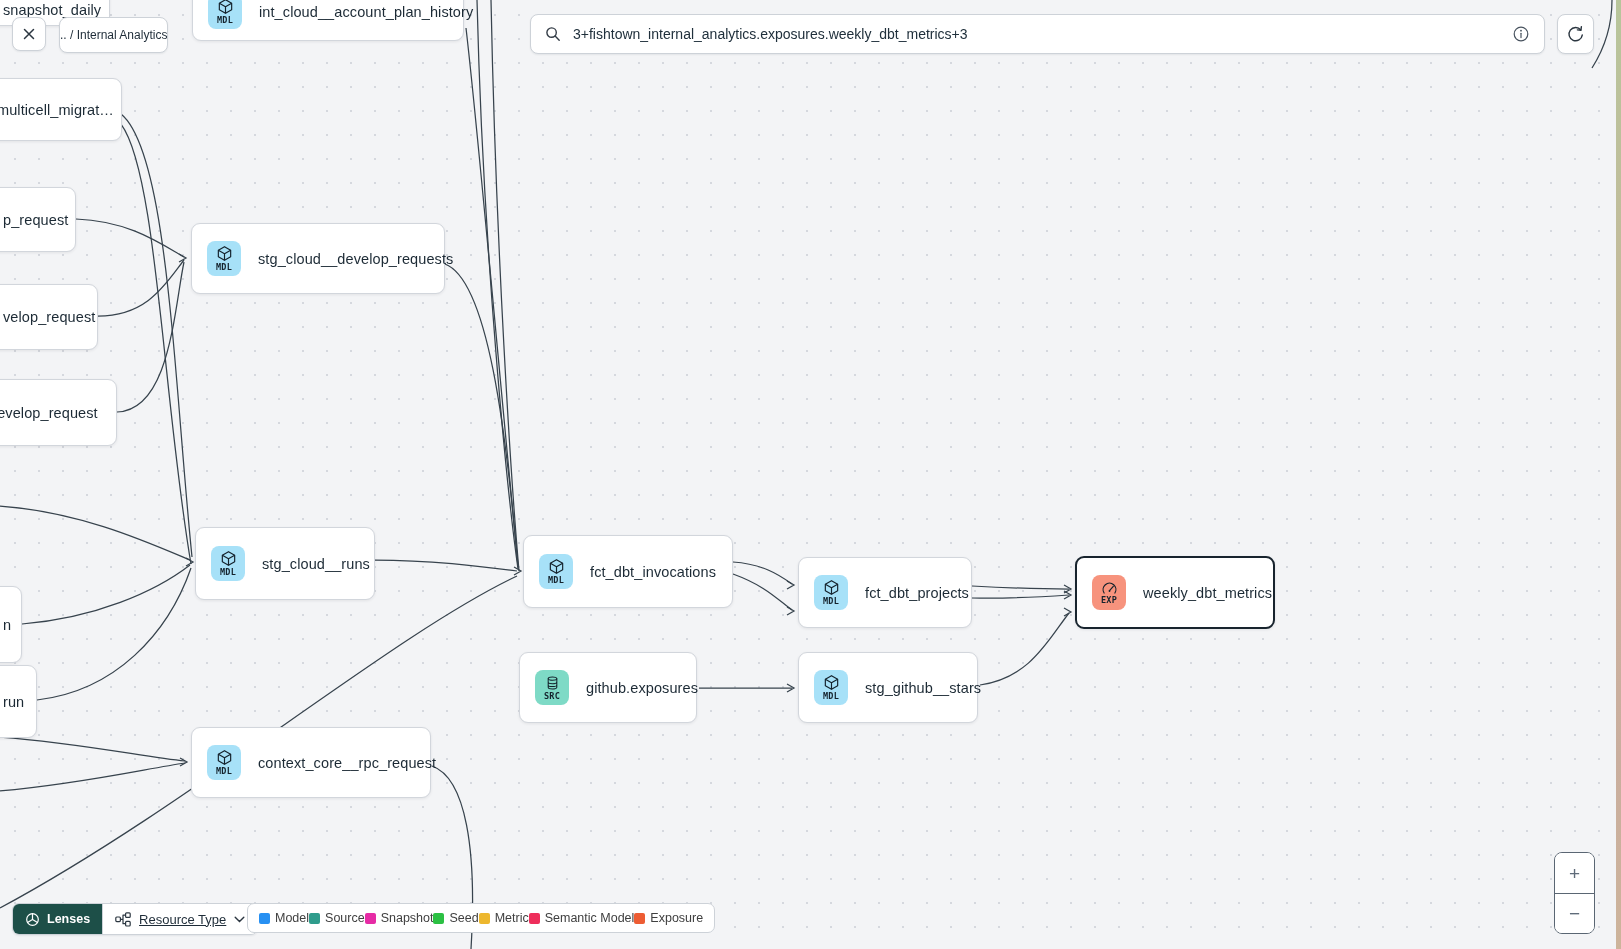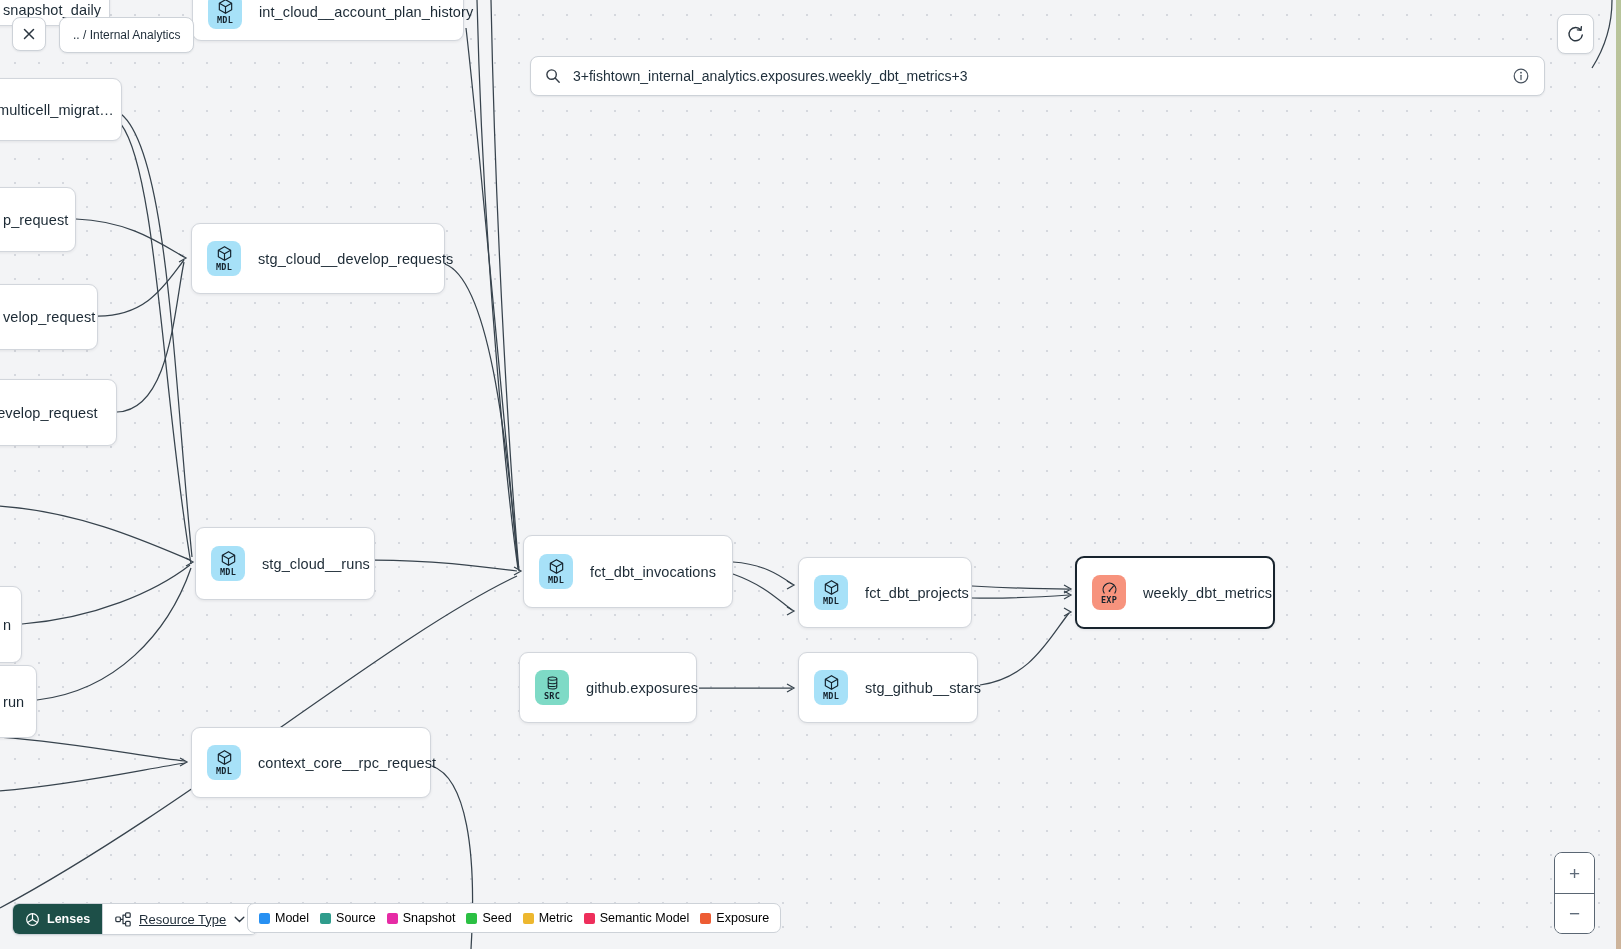--- a/index.html
+++ b/index.html
@@ -29,43 +29,43 @@
   .badge .blabel{font-family:"DejaVu Sans Mono",monospace;font-size:8.5px;font-weight:bold;
     color:#14222c;letter-spacing:.2px;line-height:1;margin-top:1px;}
 
   
   .ctl{position:absolute;background:#fff;border:1px solid #cdd2d8;border-radius:8px;
     box-shadow:0 1px 2px rgba(20,30,40,.07);display:flex;align-items:center;
     justify-content:center;cursor:pointer;padding:0;}
   .close-btn{left:12px;top:17px;width:34px;height:34px;}
   .breadcrumb{position:absolute;left:59px;top:17px;height:34px;background:#fff;
     border:1px solid #cdd2d8;border-radius:8px;display:flex;align-items:center;
-    padding:0 13px;font-size:12px;color:#1e2c38;box-shadow:0 1px 2px rgba(20,30,40,.07);cursor:pointer;}
+    padding:0 0;font-size:12px;color:#1e2c38;box-shadow:0 1px 2px rgba(20,30,40,.07);cursor:pointer;}
   .searchbar{position:absolute;left:530px;top:14px;width:1015px;height:40px;background:#fff;
     border:1px solid #cdd2d8;border-radius:8px;box-sizing:border-box;display:flex;
-    align-items:center;padding:0 14px;gap:10px;box-shadow:0 1px 2px rgba(20,30,40,.07);margin-top:42px;}
+    align-items:center;padding:0 14px;gap:10px;box-shadow:0 1px 2px rgba(20,30,40,.07);}
   .searchbar input{flex:1;border:none;outline:none;background:transparent;
     font-family:"Liberation Sans",sans-serif;font-size:14px;color:#20303c;}
   .refresh-btn{left:1557px;top:14px;width:37px;height:40px;}
 
   
   .lenses-bar{position:absolute;left:12px;top:903px;height:30px;display:flex;
     border-radius:7px;overflow:hidden;border:1px solid #cdd2d8;
     box-shadow:0 1px 2px rgba(20,30,40,.07);justify-content:center;}
   .lenses-btn{display:flex;align-items:center;gap:7px;background:#1d4f48;color:#fff;
     border:none;padding:0 12px;font-family:"Liberation Sans",sans-serif;font-size:12.5px;
     font-weight:bold;cursor:pointer;}
   .rt-btn{display:flex;align-items:center;gap:8px;background:#fff;border:none;
     border-left:1px solid #cdd2d8;padding:0 12px;font-family:"Liberation Sans",sans-serif;
     font-size:13px;color:#1e2c38;cursor:pointer;text-decoration:underline;}
 
   
   .legend{position:absolute;left:247px;top:903px;height:30px;background:#fff;
     border:1px solid #cdd2d8;border-radius:7px;display:flex;align-items:center;
-    padding:0 11px;gap:11px;font-size:12.5px;color:#000000;box-sizing:border-box;}
+    padding:0 11px;gap:0;font-size:12.5px;color:#404040;box-sizing:border-box;}
   .legend .item{display:flex;align-items:center;gap:5px;white-space:nowrap;}
   .legend .swatch{width:11px;height:11px;border-radius:2px;display:inline-block;}
 
   
   .zoomctl{position:absolute;left:1554px;top:852px;width:41px;background:#fff;
     border:1px solid #5a6673;border-radius:8px;overflow:hidden;display:flex;
     flex-direction:column;box-sizing:border-box;}
   .zoomctl button{width:100%;height:40px;border:none;background:#fff;cursor:pointer;
     font-family:"Liberation Sans",sans-serif;font-size:19px;color:#5f6b79;line-height:1;padding:0;}
   .zoomctl button + button{border-top:1px solid #5a6673;}

